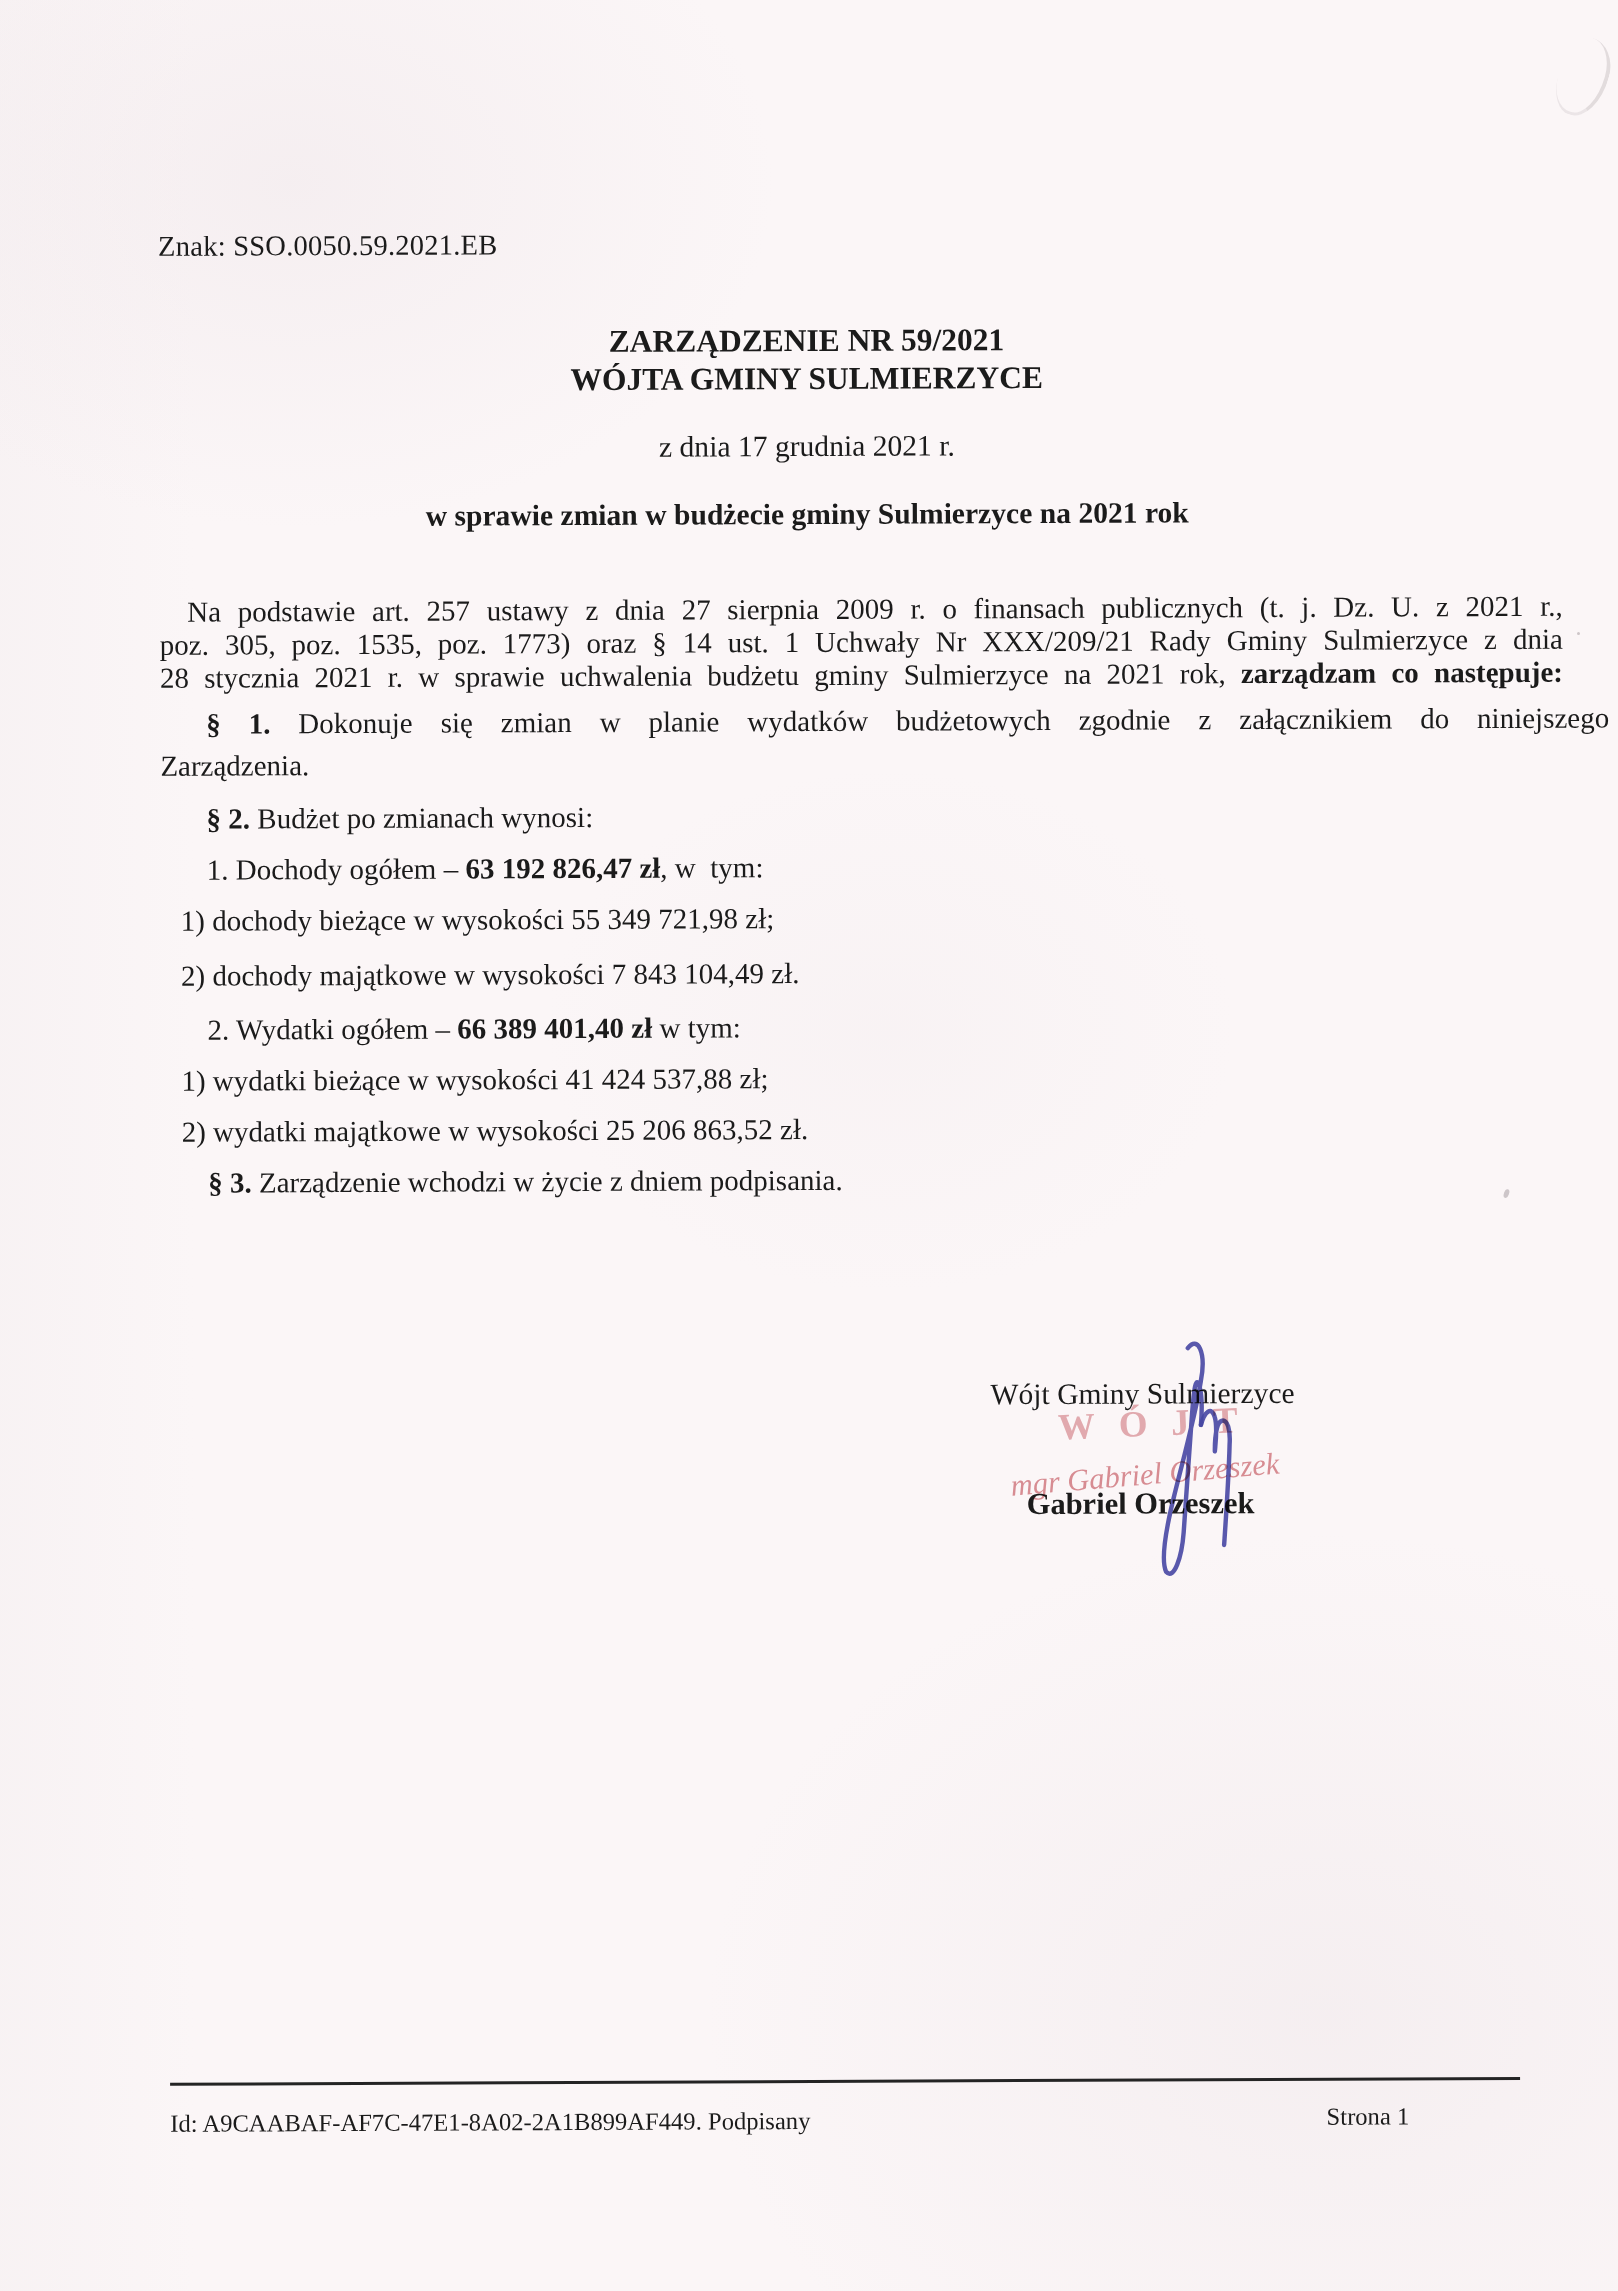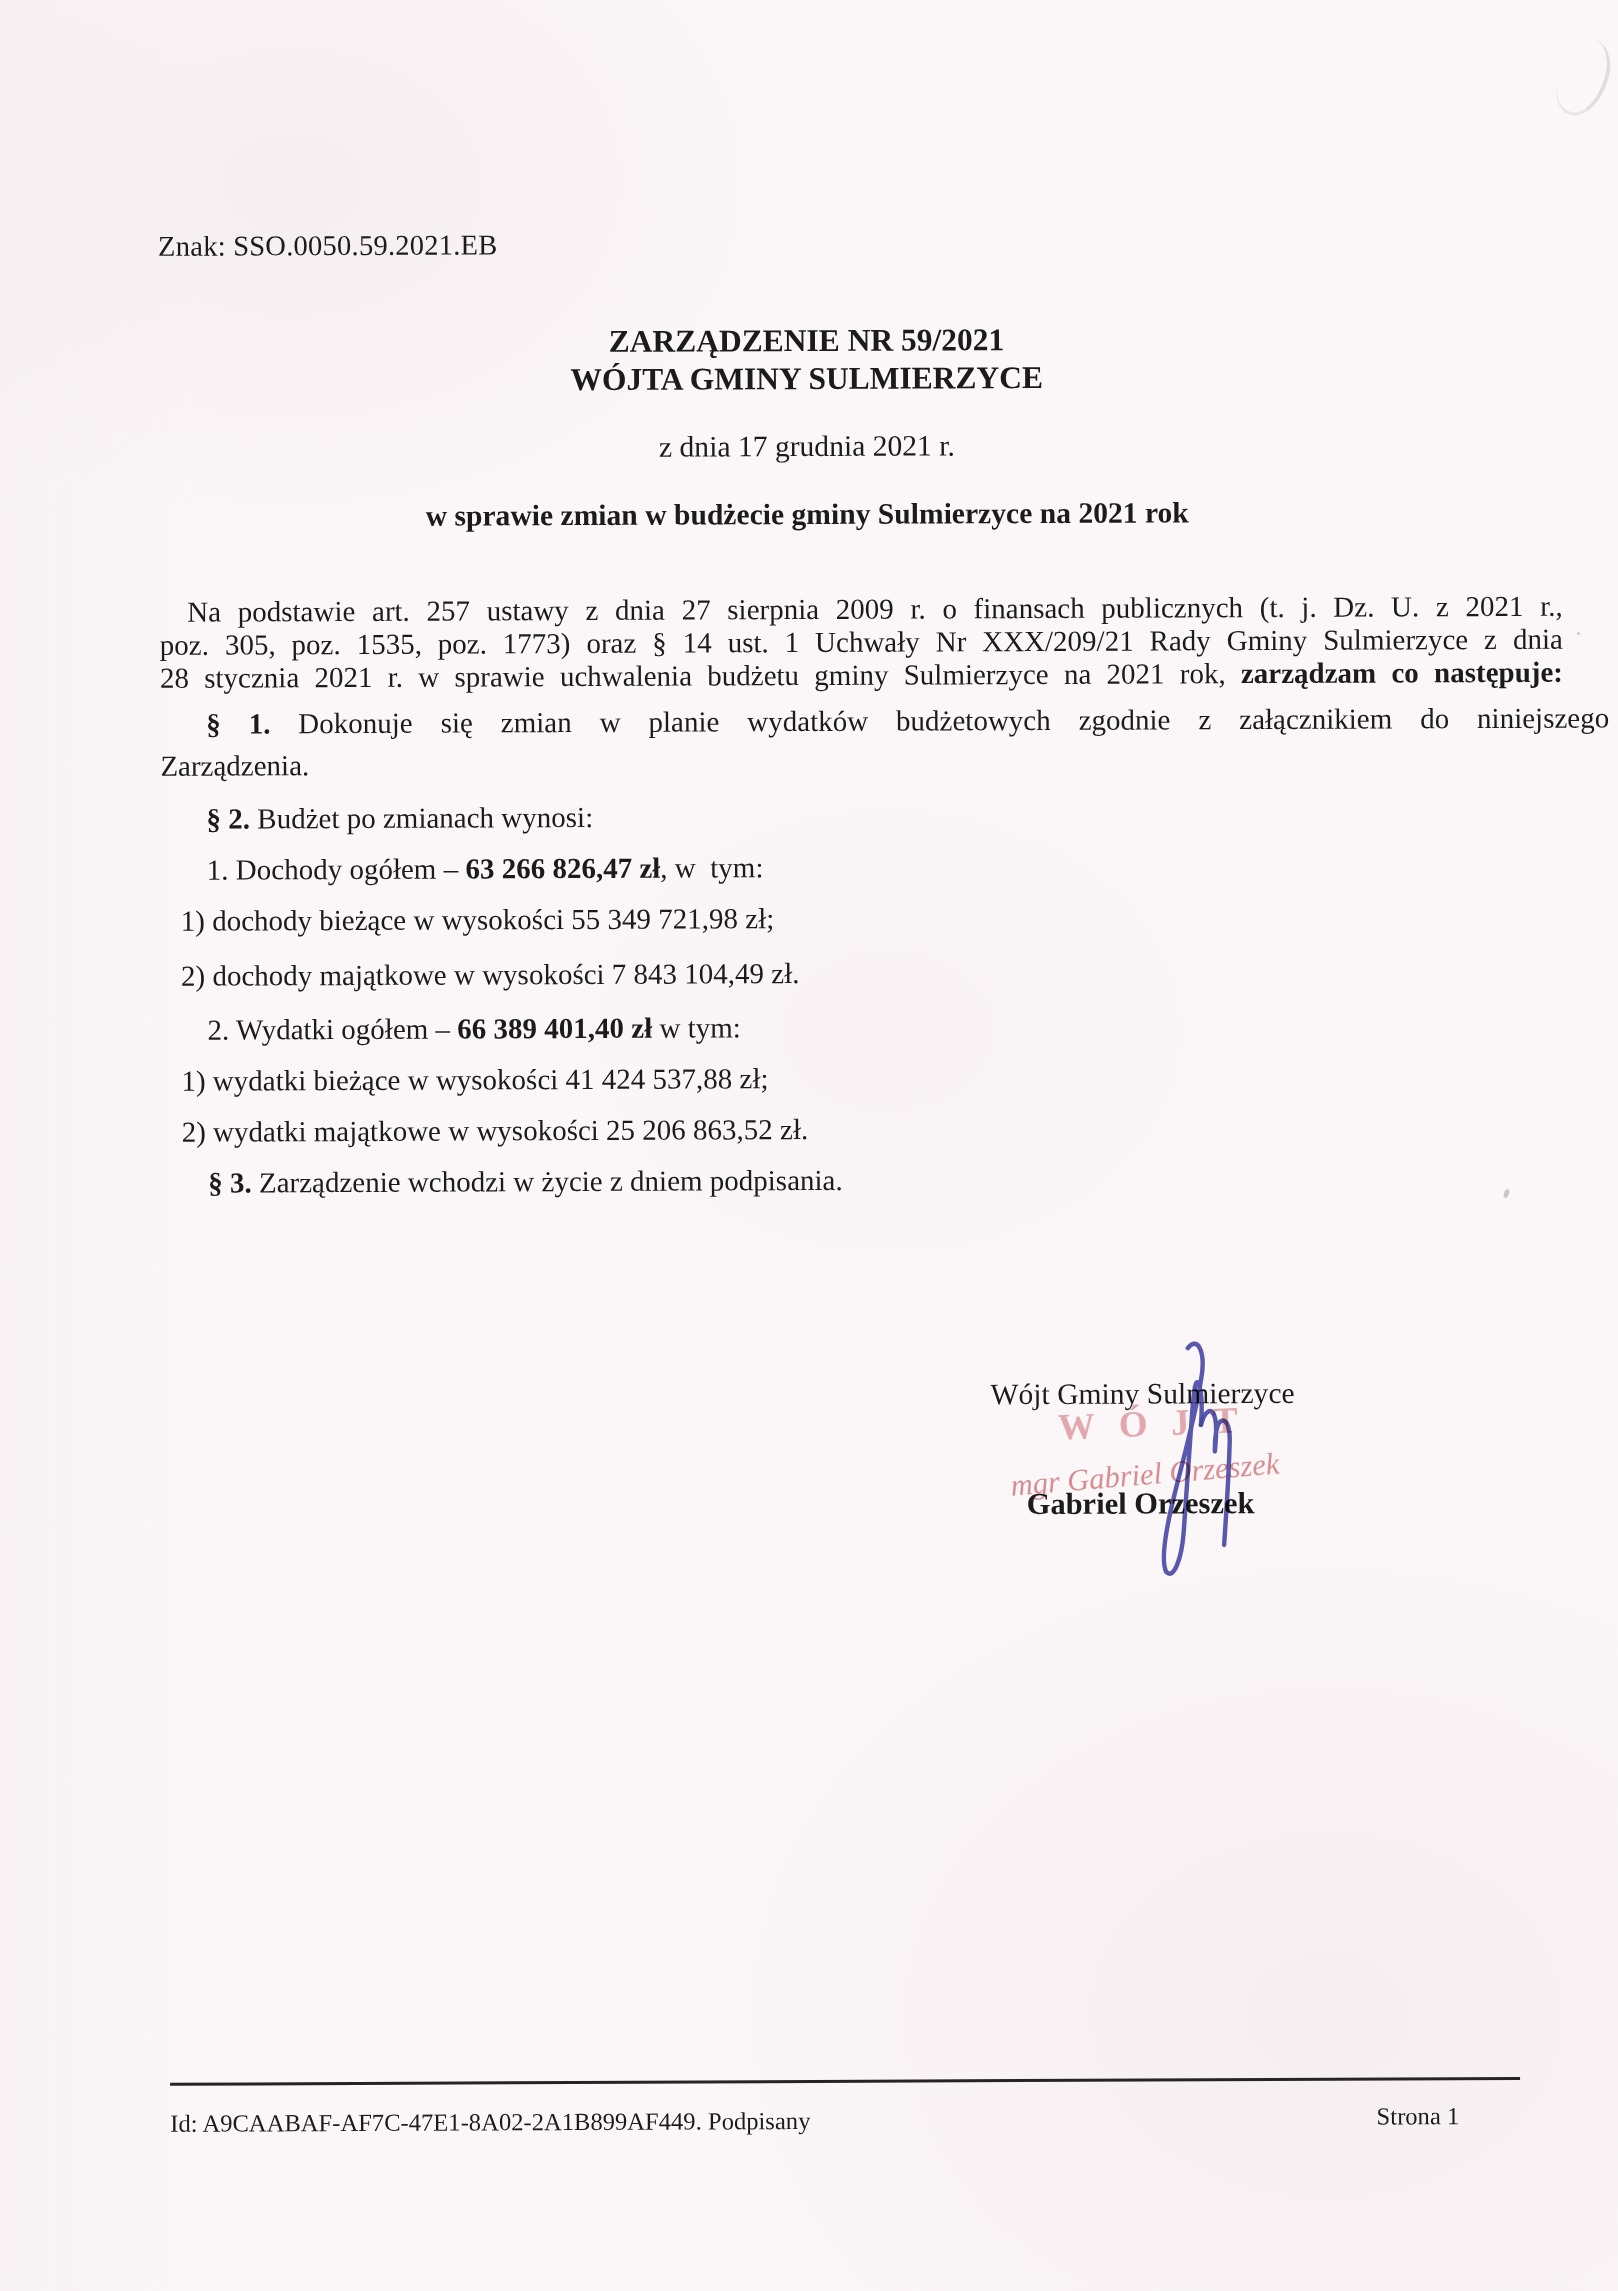--- a/index.html
+++ b/index.html
@@ -77,21 +77,21 @@
     position:absolute;left:980px;top:1459px;width:325px;text-align:center;z-index:2;
     font-size:30.5px;font-style:italic;color:var(--stamp-red,#c4555e);
     opacity:.66;transform:rotate(-4.5deg);mix-blend-mode:multiply;
   }
   .sig-name{position:absolute;left:1005px;top:1488px;width:266px;text-align:center;font-size:30.5px;font-weight:bold;z-index:4;mix-blend-mode:multiply;}
   .sig-pen{position:absolute;left:1101px;top:1332px;width:158px;height:266px;z-index:6;mix-blend-mode:multiply;}
   .sig-pen path{fill:none;stroke:var(--pen-blue,#4747a3);stroke-width:4.5;stroke-linecap:round;stroke-linejoin:round;opacity:.9;}
 
   .footer-rule{position:absolute;left:165px;top:2080px;width:1350px;height:3px;background:#242424;}
   .footer-id{position:absolute;left:165px;top:2107px;font-size:24.6px;}
-  .footer-page{position:absolute;left:1312px;top:2105px;width:142px;text-align:right;font-size:24.6px;}
+  .footer-page{position:absolute;left:1262px;top:2105px;width:142px;text-align:right;font-size:24.6px;}
 </style>
 </head>
 <body>
 
 <div class="page">
   <div class="texture"></div>
   <div class="corner-artifact"></div>
   <div class="speck" style="left:1504px;top:1189px;width:4.9px;height:8.9px;transform:rotate(20deg);"></div>
   <div class="speck" style="left:1577px;top:632px;width:3px;height:3px;"></div>
 
@@ -108,21 +108,21 @@
       <div class="jline indent-sm">Na podstawie art. 257 ustawy z dnia 27 sierpnia 2009 r. o finansach publicznych (t. j. Dz. U. z 2021 r.,</div>
       <div class="jline">poz. 305, poz. 1535, poz. 1773) oraz § 14 ust. 1 Uchwały Nr XXX/209/21 Rady Gminy Sulmierzyce z dnia</div>
       <div class="jline"><span>28 stycznia 2021 r. w sprawie uchwalenia budżetu gminy Sulmierzyce na 2021 rok, </span><span class="bold">zarządzam co następuje:</span></div>
     </div>
 
     <div class="abs-line y-s1a"><span class="bold">§ 1.</span><span class="keepsp"> Dokonuje się zmian w planie wydatków budżetowych zgodnie z załącznikiem do niniejszego</span></div>
     <div class="abs-line y-s1b">Zarządzenia.</div>
 
     <div class="abs-line y-s2 ind-par"><span class="bold">§ 2.</span><span class="keepsp"> Budżet po zmianach wynosi:</span></div>
 
-    <div class="abs-line y-inc ind-par"><span class="keepsp">1. Dochody ogółem – </span><span class="bold keepsp">63 266 826,47 zł</span><span class="keepsp">, w  tym:</span></div>
+    <div class="abs-line y-inc ind-par"><span class="keepsp">1. Dochody ogółem – </span><span class="bold keepsp">63 192 826,47 zł</span><span class="keepsp">, w  tym:</span></div>
     <div class="abs-line y-inc1 ind-item">1) dochody bieżące w wysokości 55 349 721,98 zł;</div>
     <div class="abs-line y-inc2 ind-item">2) dochody majątkowe w wysokości 7 843 104,49 zł.</div>
 
     <div class="abs-line y-exp ind-par"><span class="keepsp">2. Wydatki ogółem – </span><span class="bold keepsp">66 389 401,40 zł</span><span class="keepsp"> w tym:</span></div>
     <div class="abs-line y-exp1 ind-item">1) wydatki bieżące w wysokości 41 424 537,88 zł;</div>
     <div class="abs-line y-exp2 ind-item">2) wydatki majątkowe w wysokości 25 206 863,52 zł.</div>
 
     <div class="abs-line y-s3 ind-par"><span class="bold">§ 3.</span><span class="keepsp"> Zarządzenie wchodzi w życie z dniem podpisania.</span></div>
 
     <div class="sig-role">Wójt Gminy Sulmierzyce</div>

